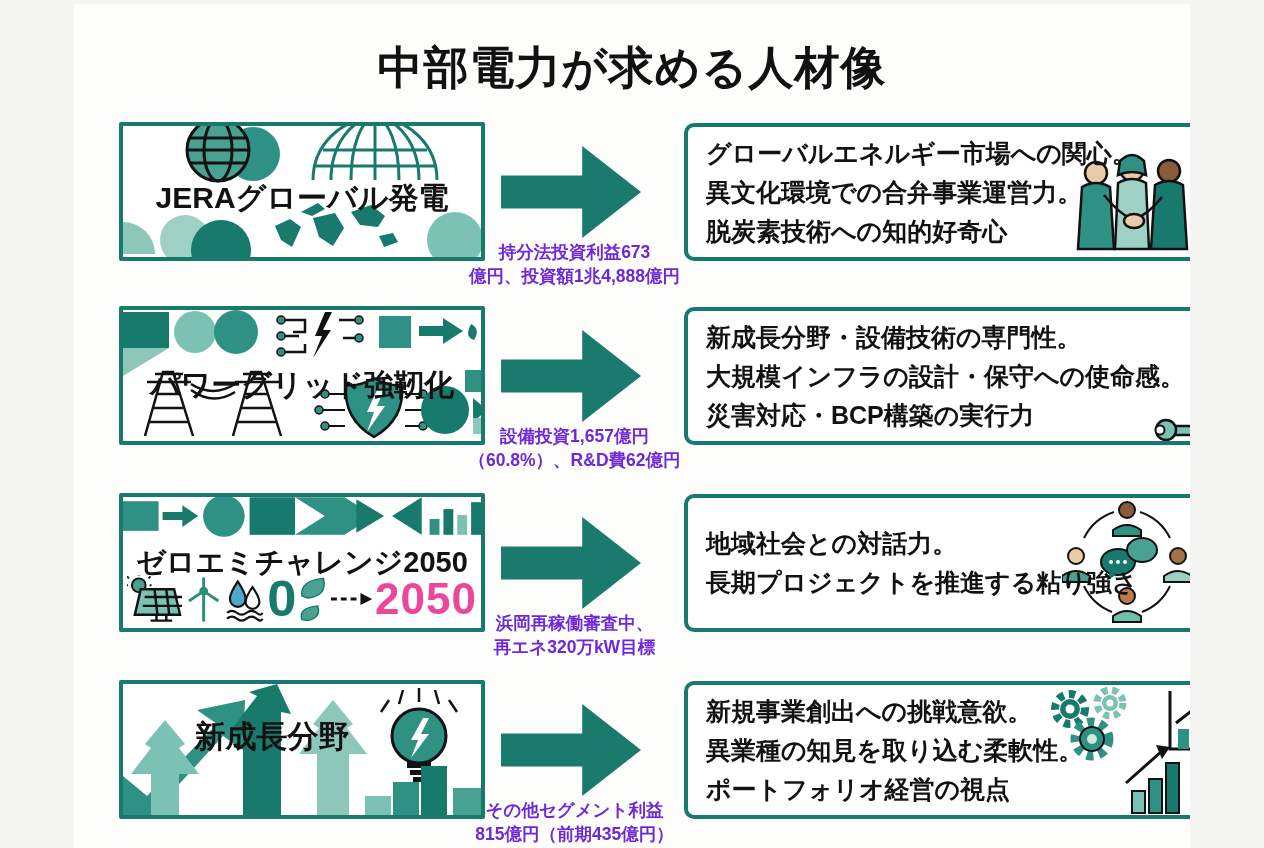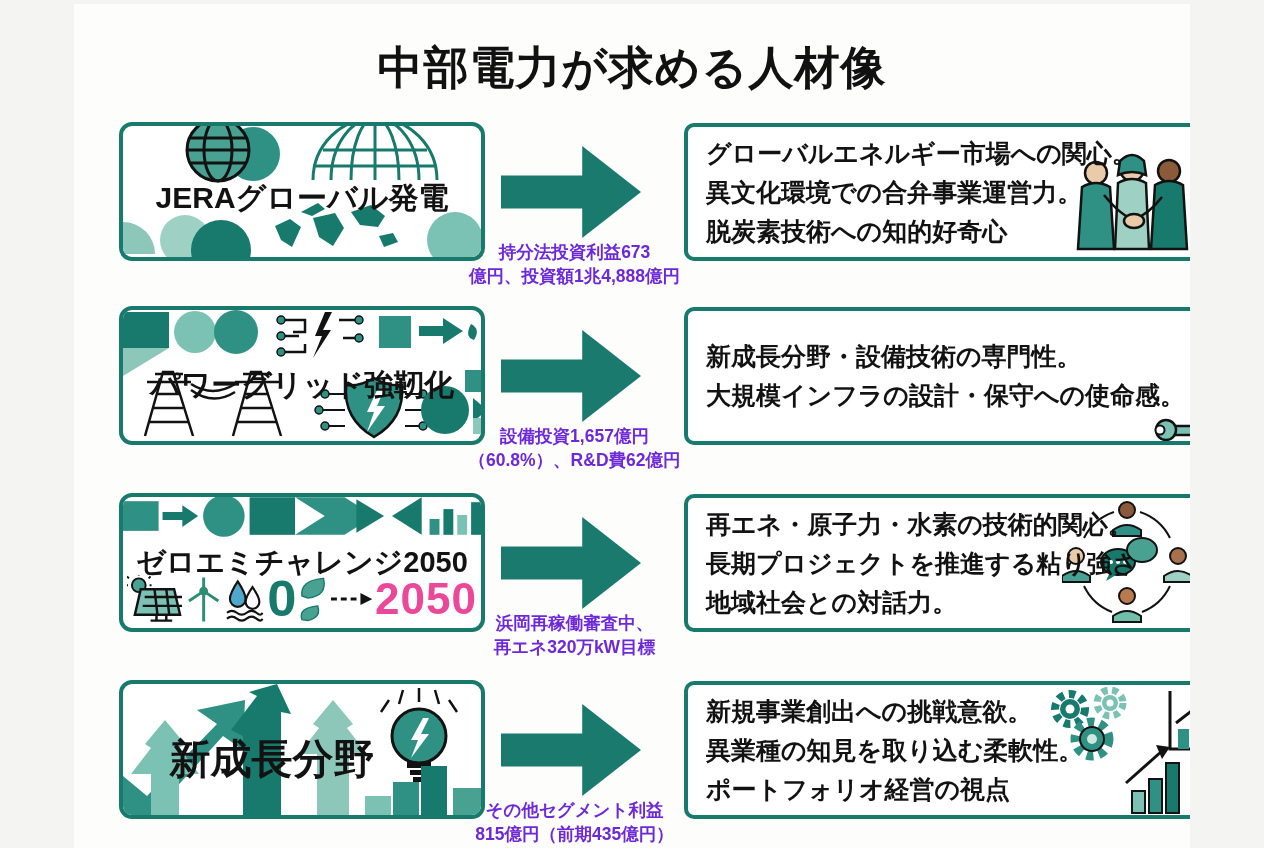--- a/index.html
+++ b/index.html
@@ -9,21 +9,21 @@
     font-family:"Liberation Sans","DejaVu Sans",sans-serif; color:#141414;
     overflow:hidden; margin:4px auto;
   }
   .title {
     position:absolute; top:34px; left:0; width:100%;
     text-align:center; font-size:45px; font-weight:bold; letter-spacing:1px; color:#111;
   }
   .row { position:absolute; left:0; width:1264px; height:190px; }
   .lbox {
     position:absolute; left:45px; top:0; width:366px; height:139px;
-    border:4px solid #177a6d; border-radius:13px; background:#fff; overflow:hidden;
+    border:4px solid #177a6d; border-radius:2px; background:#fff; overflow:hidden;
   }
   .lbox svg.deco { position:absolute; left:0; top:0; }
   .ltitle {
     position:absolute; left:0; width:100%; text-align:center;
     font-weight:bold; color:#121212; z-index:3; white-space:nowrap;
   }
   .big-arrow {
     position:absolute; left:427px; top:24px; width:140px; height:92px; background:#1b7a6e;
     clip-path:polygon(0 32%, 58% 32%, 58% 0, 100% 50%, 58% 100%, 58% 68%, 0 68%);
   }
@@ -197,20 +197,21 @@
     <div class="big-arrow"></div>
     <div class="caption">
       <div>設備投資1,657億円</div>
       <div>（60.8%）、R&amp;D費62億円</div>
     </div>
 
     <div class="rbox">
       <div class="rtext">
         <div>新成長分野・設備技術の専門性。</div>
         <div>大規模インフラの設計・保守への使命感。</div>
+        <div>災害対応・BCP構築の実行力</div>
       </div>
       <svg class="rart" width="150" height="128" viewBox="0 0 150 128">
         <g>
           <circle cx="100" cy="28" r="23" fill="none" stroke="#2e9184" stroke-width="11" stroke-dasharray="8.5 6.5"></circle>
           <circle cx="100" cy="28" r="17" fill="#2e9184" stroke="#121212" stroke-width="2"></circle>
           <circle cx="100" cy="28" r="8" fill="#fff" stroke="#121212" stroke-width="2.5"></circle>
         </g>
         <g stroke="#121212" stroke-width="2.5">
           <path d="M70,92 a32,27 0 0 1 64,0 z" fill="#2e9184"></path>
           <path d="M94,66 v18 M110,66 v18" fill="none"></path>
@@ -286,23 +287,22 @@
     </div>
 
     <div class="big-arrow"></div>
     <div class="caption">
       <div>浜岡再稼働審査中、</div>
       <div>再エネ320万kW目標</div>
     </div>
 
     <div class="rbox">
       <div class="rtext">
-        <div>再エネ・原子力・水素の技術的関心。</div>
+        <div>地域社会との対話力。</div>
         <div>長期プロジェクトを推進する粘り強さ</div>
-        <div>地域社会との対話力。</div>
       </div>
       <svg class="rart" width="226" height="128" viewBox="0 0 226 128">
         <g>
           <g stroke="#121212" stroke-width="2" fill="none">
             <path d="M22,38 a52,52 0 0 1 30,-26"></path>
             <path d="M78,12 a52,52 0 0 1 30,26"></path>
             <path d="M108,86 a52,52 0 0 1 -28,26"></path>
             <path d="M50,112 a52,52 0 0 1 -28,-26"></path>
           </g>
           <g stroke="#121212" stroke-width="2">
@@ -351,21 +351,21 @@
           <polygon points="300,34 288,56 295,56 288,74 306,50 298,50 306,34" fill="#fff"></polygon>
           <path d="M284,78 h24 v6 h-24 z M287,86 h18 v5 h-18 z M290,93 h12 v5 h-12 z" fill="#121212"></path>
         </g>
         <g>
           <rect x="242" y="112" width="26" height="19" fill="#7cc2b4"></rect>
           <rect x="270" y="98" width="26" height="33" fill="#2e9184"></rect>
           <rect x="298" y="82" width="26" height="49" fill="#177a6d"></rect>
           <rect x="330" y="104" width="28" height="27" fill="#49a192"></rect>
         </g>
       </svg>
-      <div class="ltitle" style="top:48px; font-size:41px; text-indent:-60px;">新成長分野</div>
+      <div class="ltitle" style="top:32px; font-size:31px; text-indent:-60px;">新成長分野</div>
     </div>
 
     <div class="big-arrow"></div>
     <div class="caption">
       <div>その他セグメント利益</div>
       <div>815億円（前期435億円）</div>
     </div>
 
     <div class="rbox">
       <div class="rtext">

